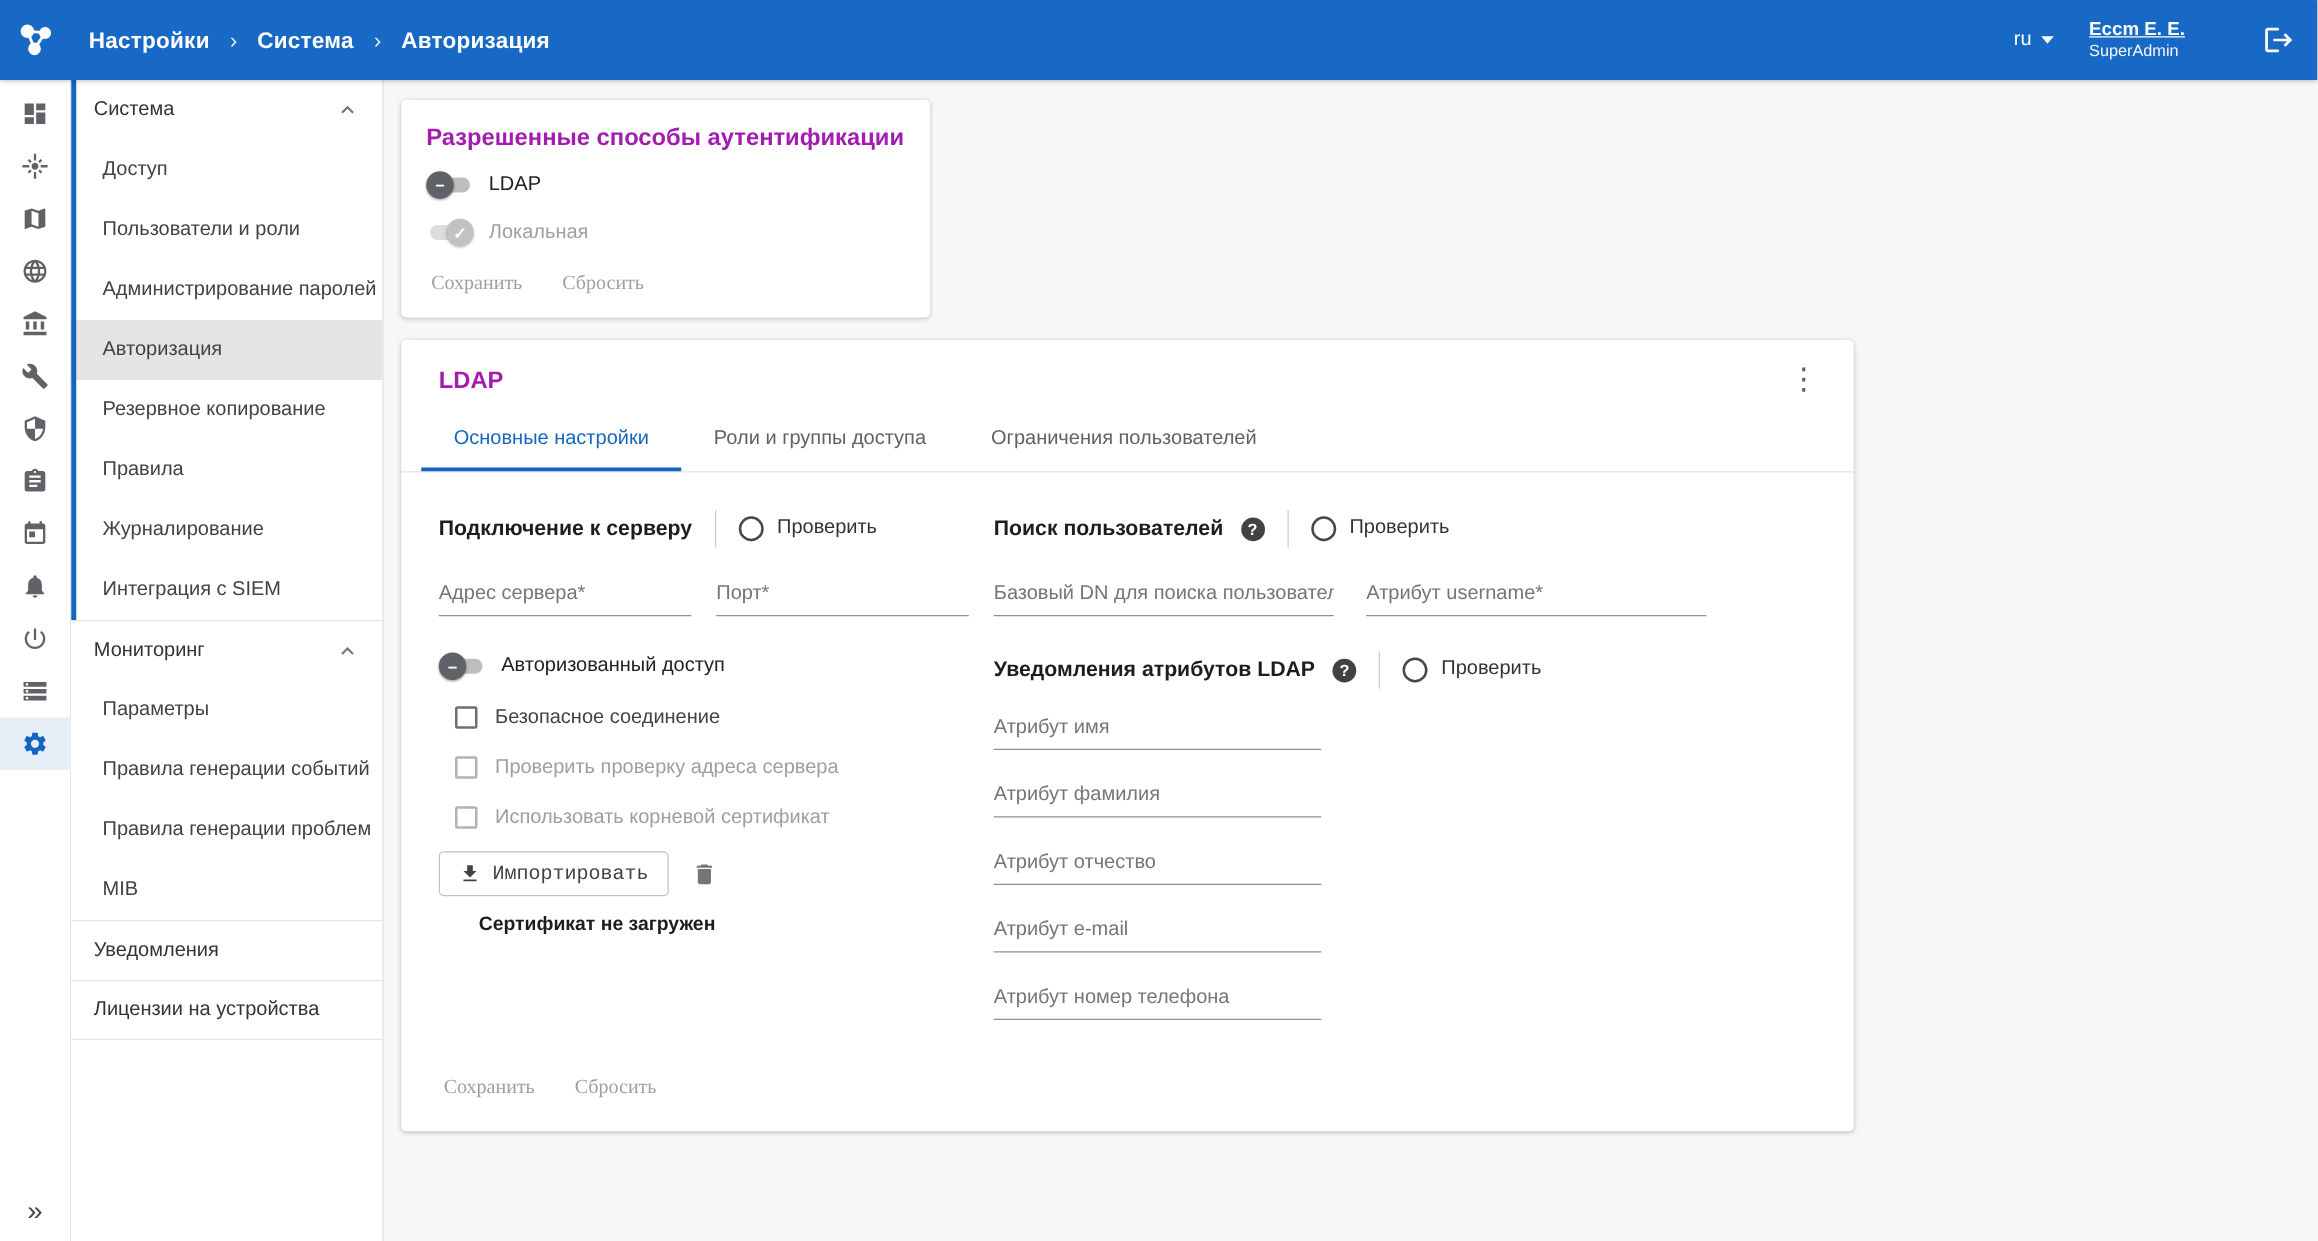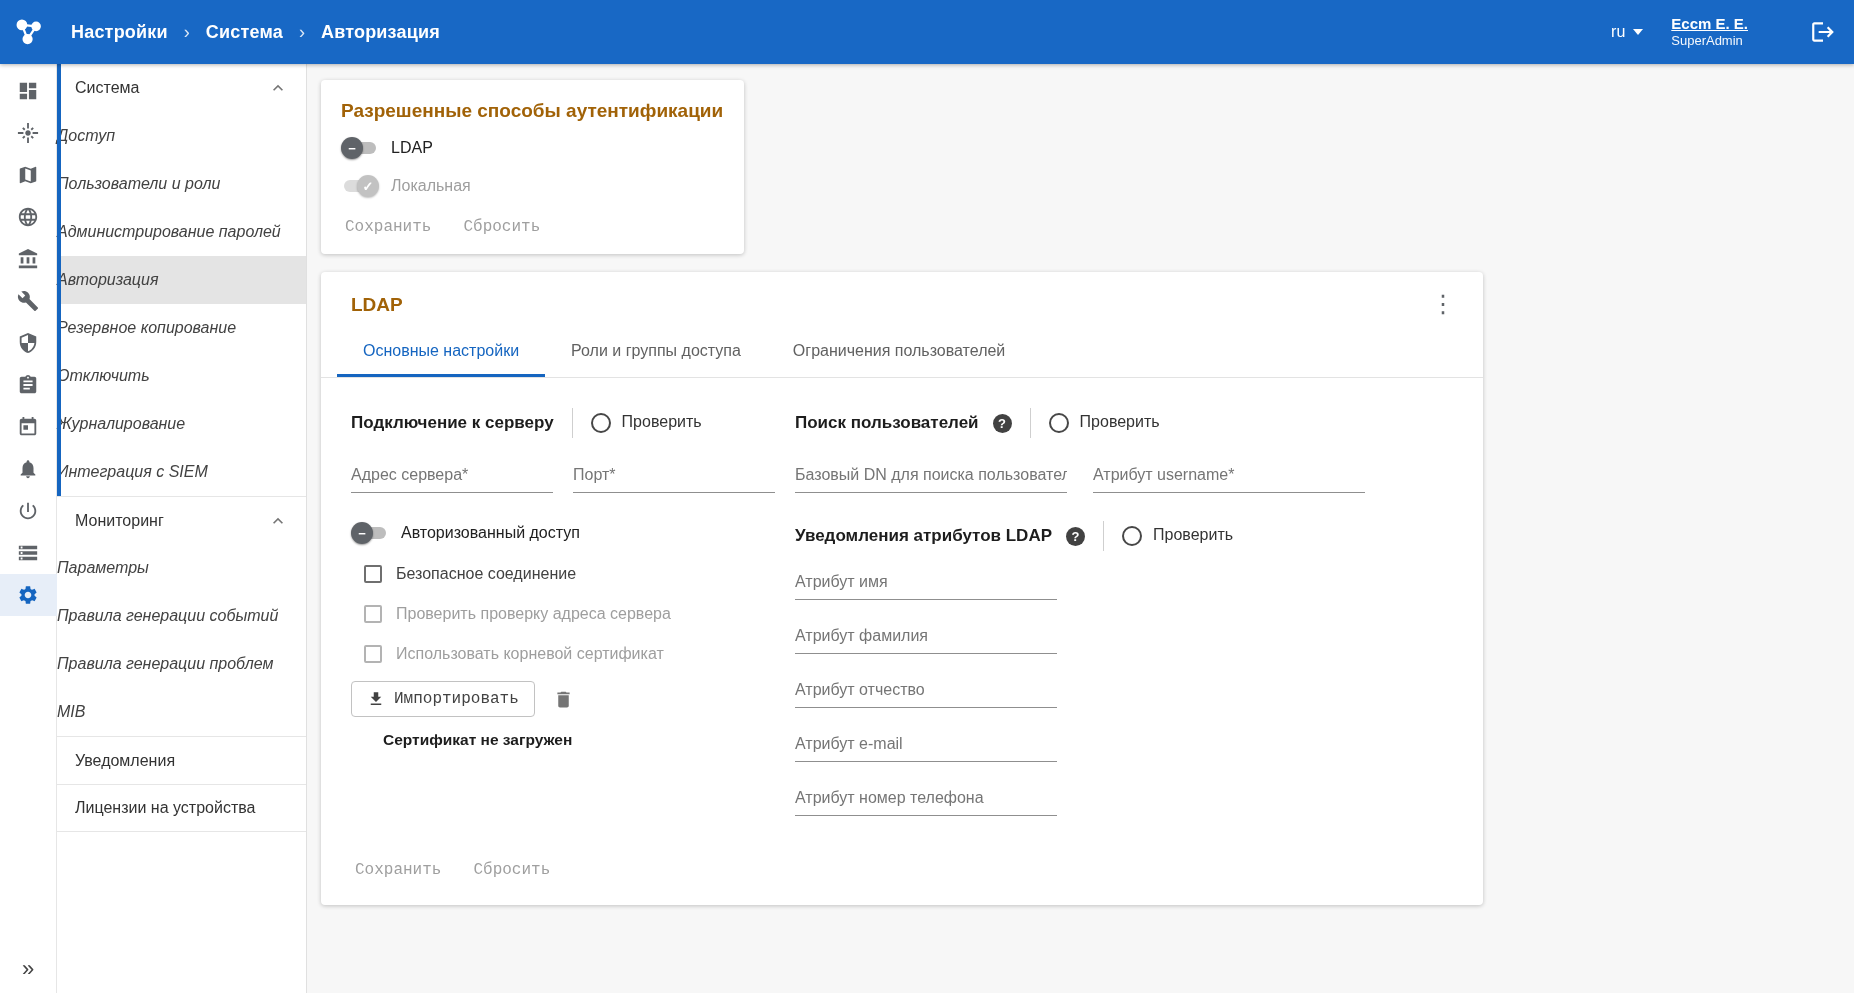--- a/index.html
+++ b/index.html
@@ -34,38 +34,38 @@
   .rail-expand { position:absolute; bottom:6px; width:57px; height:36px; display:flex;
     align-items:center; justify-content:center; font-size:22px; color:#444; cursor:pointer; }
 
   
   .sidebar { width:250px; background:#fff; border-right:1px solid #e0e0e0; position:relative; }
   .active-bar { position:absolute; left:0; top:0; width:4px; height:432px; background:#1565c0; z-index:2; }
   .side-header { height:48px; display:flex; align-items:center; justify-content:space-between;
     padding:0 18px 0 18px; font-size:16px; color:#333; cursor:pointer; }
   .side-header.bordered { border-top:1px solid #e6e6e6; }
   .side-header svg { width:20px; height:20px; fill:#757575; }
-  .side-item { height:48px; display:flex; align-items:center; 
-    font-size:16px; color:#424242; cursor:pointer;font-style:italic; }
+  .side-item { height:48px; display:flex; align-items:center; padding-left:25px;
+    font-size:16px; color:#424242; cursor:pointer; }
   .side-item.selected { background:#e4e4e4; }
   .side-footer-line { border-bottom:1px solid #e6e6e6; }
 
   
   .main { flex:1; padding:16px 0 0 14px; overflow:hidden; }
   .card { background:#fff; border-radius:4px; box-shadow:0 1px 4px rgba(0,0,0,.22); }
 
   
   .auth-card { width:423px; padding:20px 20px 18px 20px; }
-  .card-title { font-size:19px; font-weight:700; color:#a16207; }
+  .card-title { font-size:19px; font-weight:700; color:#a21caf; }
   .toggle-row { display:flex; align-items:center; gap:12px; margin-top:14px; height:24px; }
   .toggle-label { font-size:16px; color:#212121; }
   .toggle-row.disabled .toggle-label { color:#9e9e9e; }
   .btn-row { display:flex; gap:32px; margin-top:20px; margin-left:4px; }
   .flat-btn { font-size:16px; font-weight:500; color:#9f9f9f; background:none; border:none;
-    font-family:Liberation Mono, monospace; cursor:pointer; }
+    font-family:Liberation Serif, serif; cursor:pointer; }
 
   
   .switch { position:relative; width:38px; height:22px; flex:0 0 auto; cursor:pointer; }
   .switch .track { position:absolute; left:3px; top:5px; width:32px; height:12px; border-radius:6px; background:#bdbdbd; }
   .switch .thumb { position:absolute; top:0; width:22px; height:22px; border-radius:50%;
     background:#5f6368; color:#fff; display:flex; align-items:center; justify-content:center;
     font-size:13px; font-weight:700; box-shadow:0 1px 2px rgba(0,0,0,.4); }
   .switch.off .thumb { left:0; }
   .switch.on .thumb { left:16px; }
   .switch.disabled .track { background:#dcdcdc; }
@@ -255,21 +255,21 @@
     <div class="side-item">
         <span>Администрирование паролей</span>
       </div>
     <div class="side-item selected">
         <span>Авторизация</span>
       </div>
     <div class="side-item">
         <span>Резервное копирование</span>
       </div>
     <div class="side-item">
-        <span>Отключить</span>
+        <span>Правила</span>
       </div>
     <div class="side-item">
         <span>Журналирование</span>
       </div>
     <div class="side-item">
         <span>Интеграция с SIEM</span>
       </div>
 
     <div class="side-header bordered">
       <span>Мониторинг</span>

